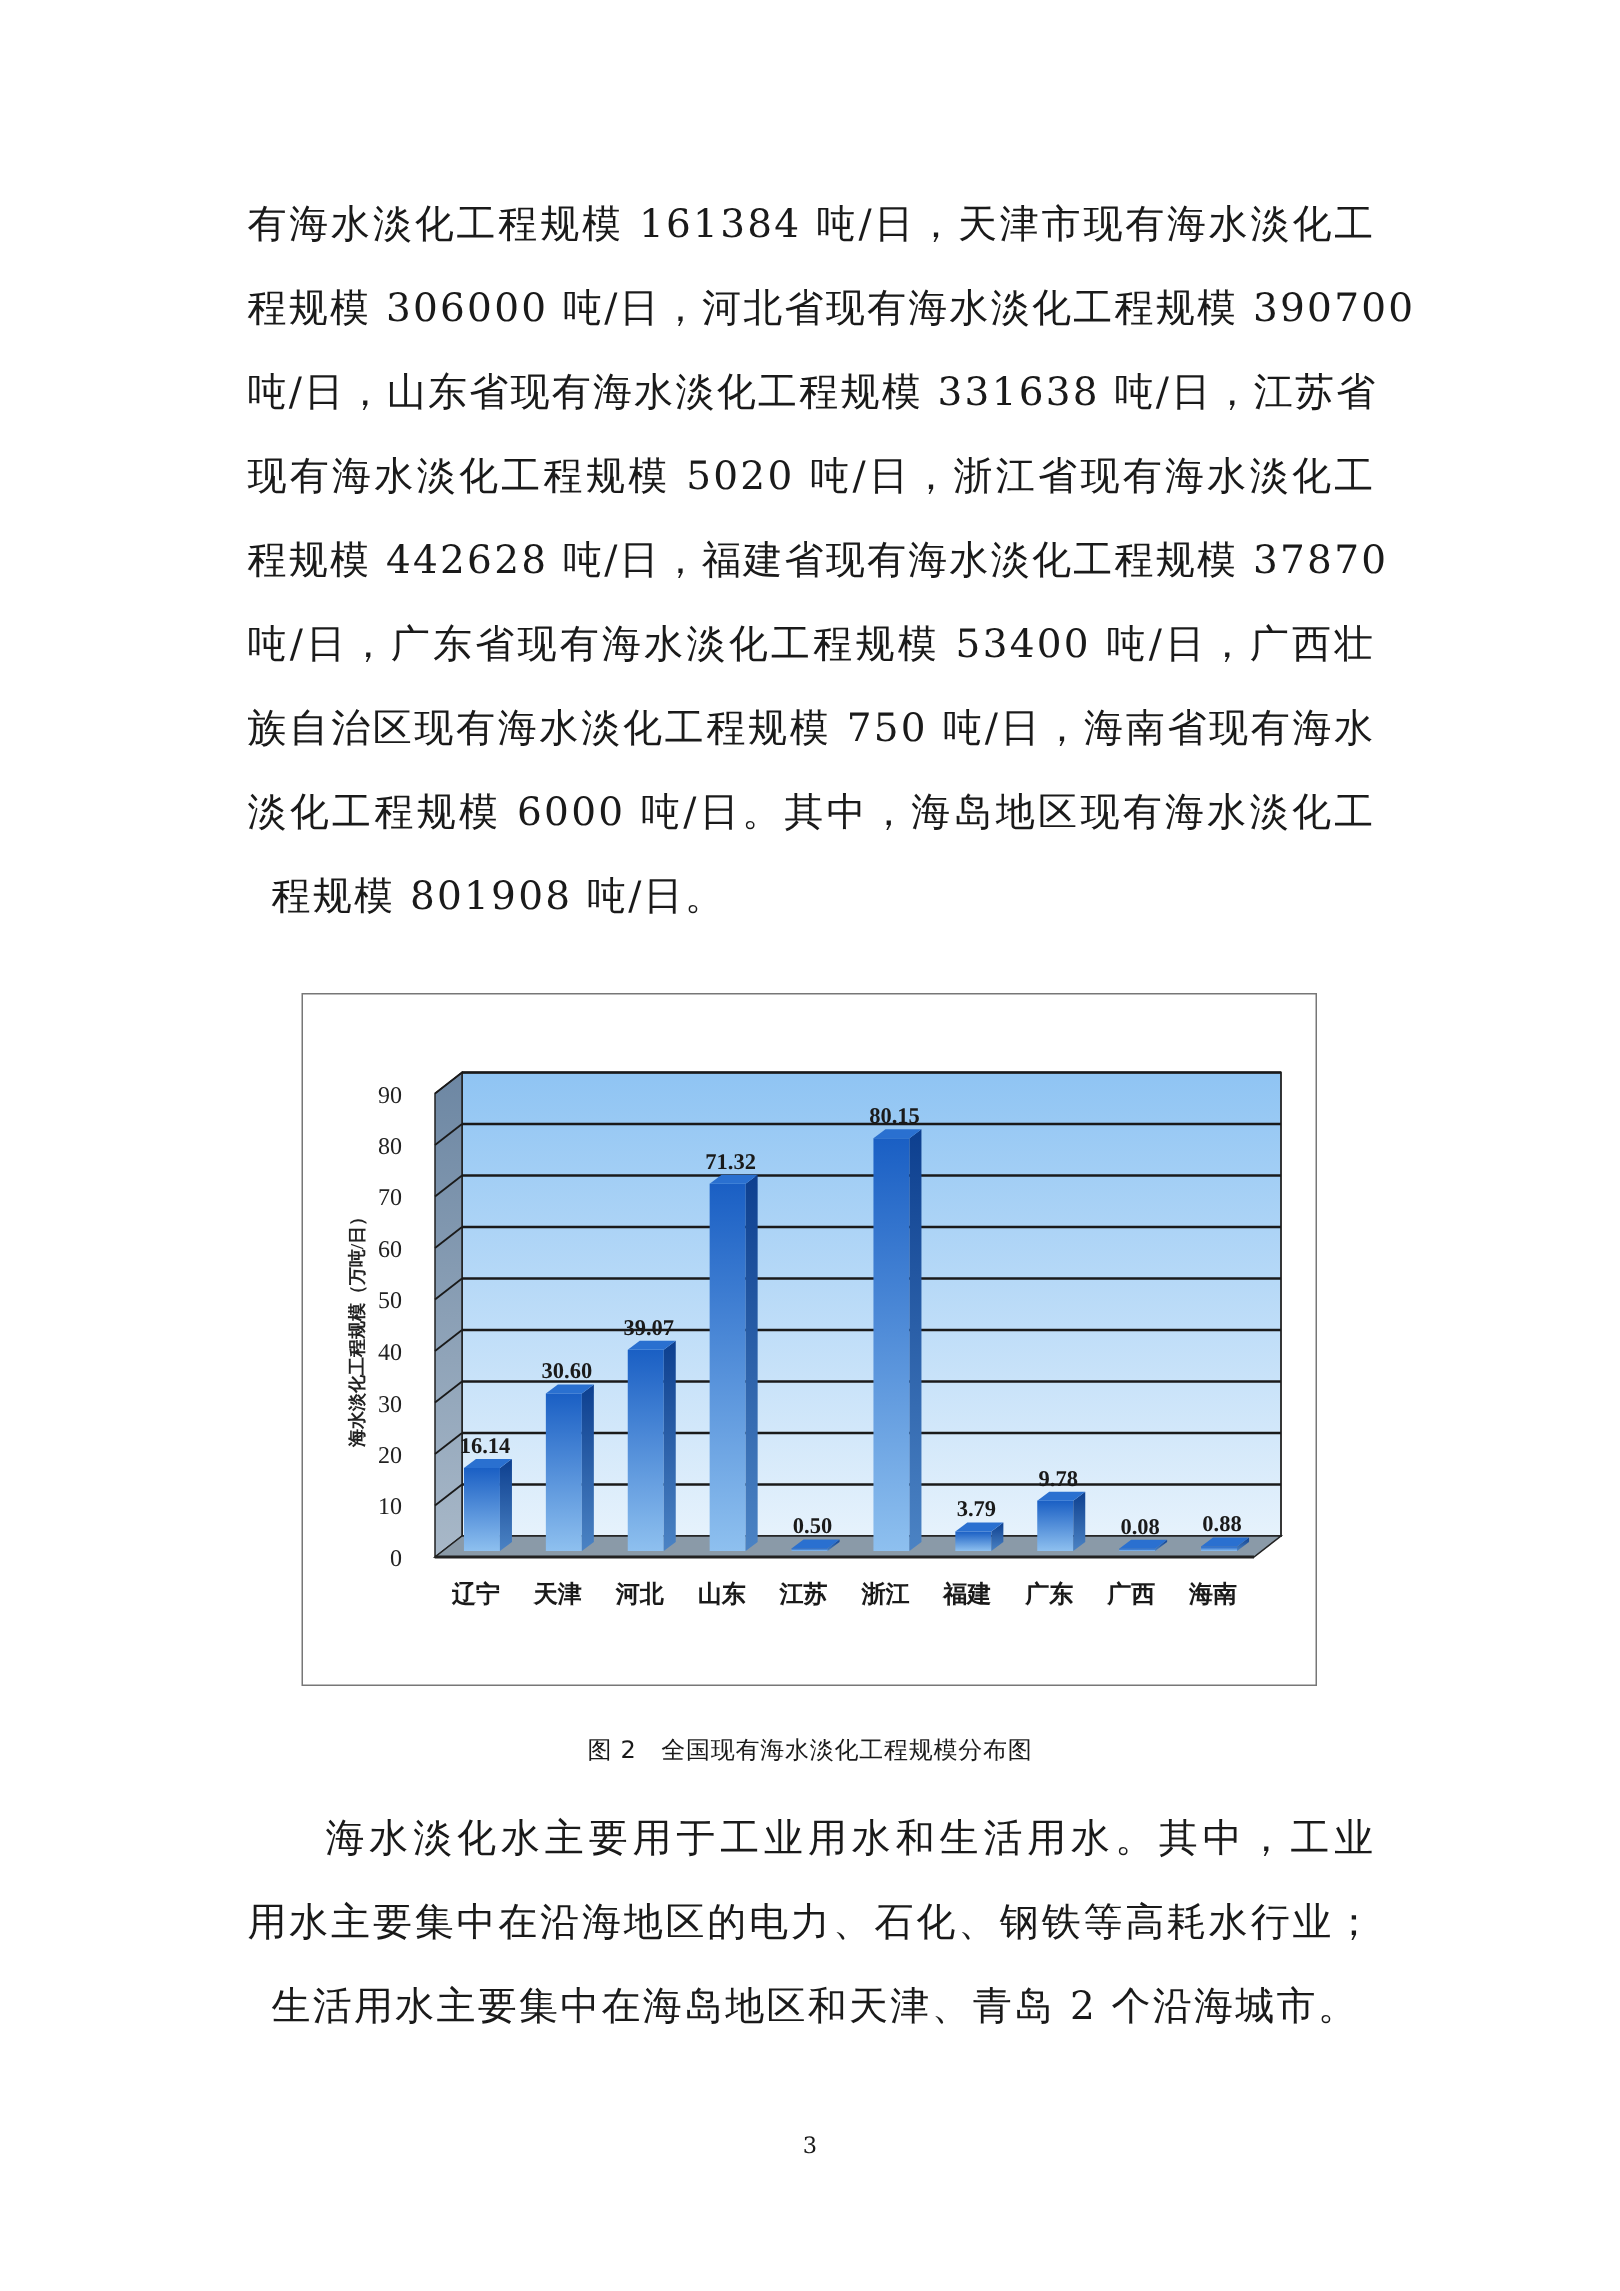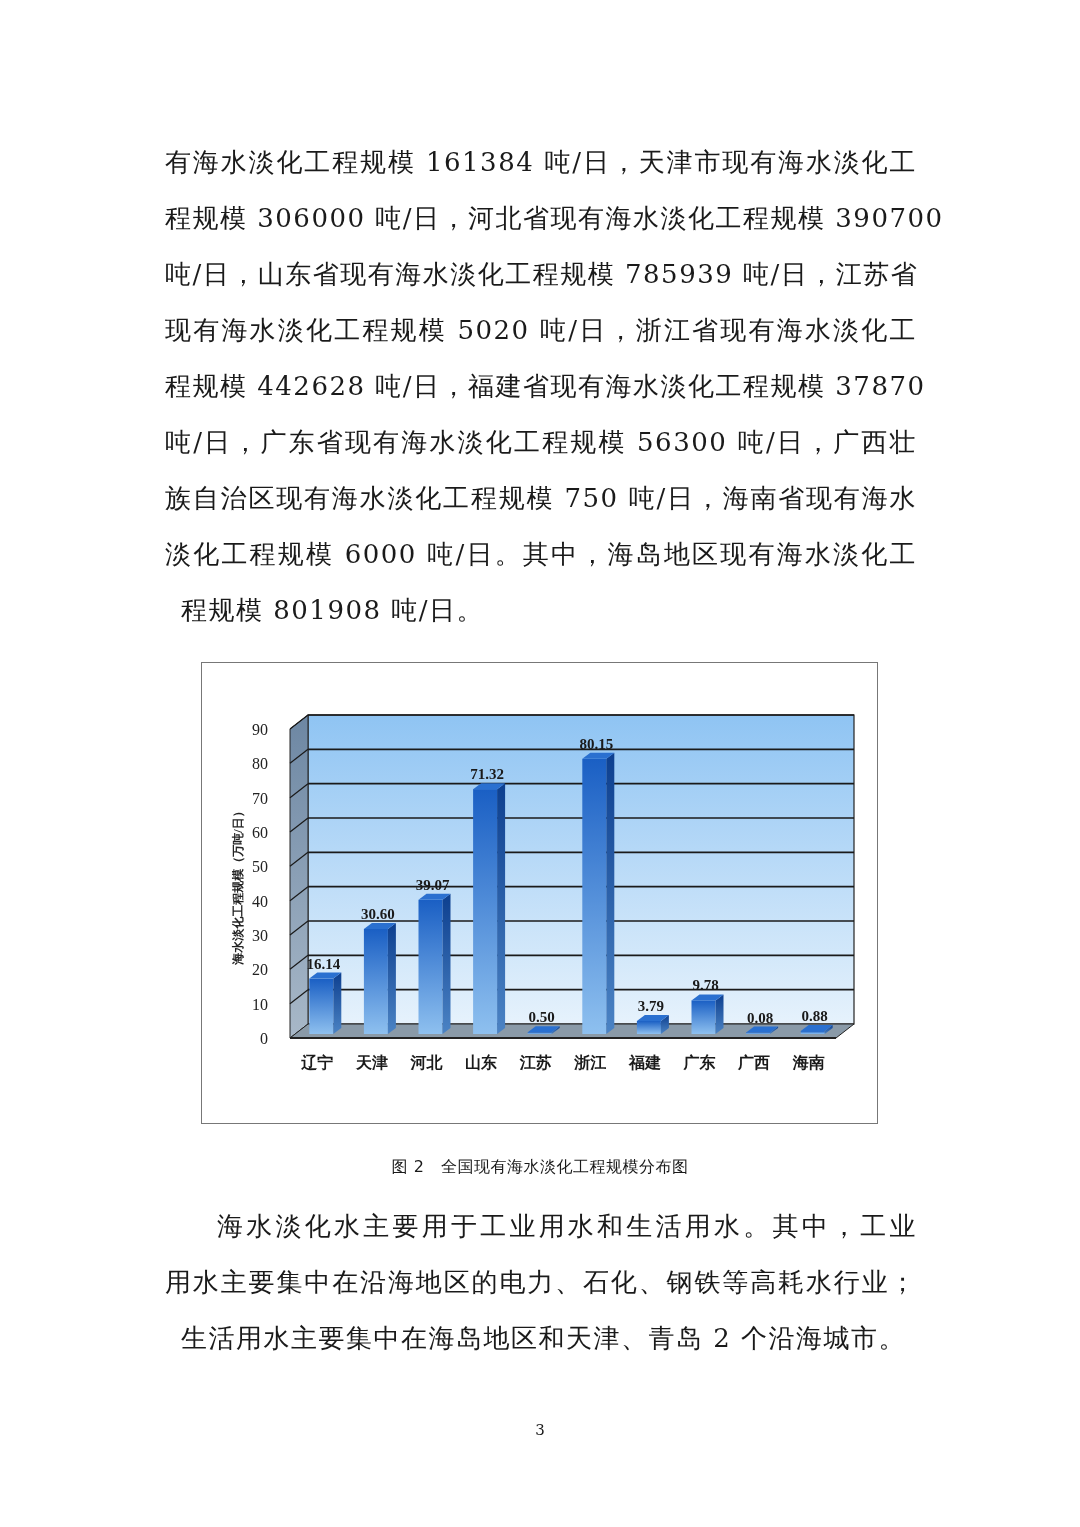--- a/index.html
+++ b/index.html
@@ -1,38 +1,38 @@
 <!DOCTYPE html>
 <html><head>
   <meta charset="utf-8">
   <style>
     html, body { margin: 0; padding: 0; background: #ffffff; }
     body { width: 1080px; height: 1527px; position: relative; overflow: hidden;
       font-family: "DejaVu Serif", "Liberation Serif", serif; color: #1a1a1a; }
     .para { position: absolute; left: 165px; width: 752px; font-size: 26px; line-height: 56px; letter-spacing: 1.5px; text-align: justify; }
     .para .line { display: block; height: 56px; white-space: nowrap; text-align-last: justify; }
     .para .line.last { text-align-last: left; margin-left: 16px; }
-    #p1 { top: 134px; }
+    #p1 { top: 122px; }
     #p2 { top: 1198px; }
     #p2 .line.first { text-indent: 52px; }
     .figure-box { position: absolute; left: 201px; top: 662px; width: 677px; height: 462px; border: 1.5px solid #777; box-sizing: border-box; background: #fff; }
     .caption { position: absolute; left: 0; width: 1080px; top: 1157px; text-align: center; font-size: 16px; font-weight: normal; font-family: "DejaVu Sans", "Liberation Sans", sans-serif; letter-spacing: 0.5px; }
     .page-num { position: absolute; left: 0; width: 1080px; top: 1421px; text-align: center; font-size: 15px; }
     svg text { font-family: "Liberation Serif", "DejaVu Serif", serif; }
   </style>
 </head>
 <body>
 
 <div class="para" id="p1">
   <span class="line">有海水淡化工程规模 161384 吨/日，天津市现有海水淡化工</span>
   <span class="line">程规模 306000 吨/日，河北省现有海水淡化工程规模 390700</span>
-  <span class="line">吨/日，山东省现有海水淡化工程规模 785939 吨/日，江苏省</span>
+  <span class="line">吨/日，山东省现有海水淡化工程规模 331638 吨/日，江苏省</span>
   <span class="line">现有海水淡化工程规模 5020 吨/日，浙江省现有海水淡化工</span>
   <span class="line">程规模 442628 吨/日，福建省现有海水淡化工程规模 37870</span>
-  <span class="line">吨/日，广东省现有海水淡化工程规模 56300 吨/日，广西壮</span>
+  <span class="line">吨/日，广东省现有海水淡化工程规模 53400 吨/日，广西壮</span>
   <span class="line">族自治区现有海水淡化工程规模 750 吨/日，海南省现有海水</span>
   <span class="line">淡化工程规模 6000 吨/日。其中，海岛地区现有海水淡化工</span>
   <span class="line last">程规模 801908 吨/日。</span>
 </div>
 
 <div class="figure-box">
   <svg id="chart-svg" width="674" height="459" viewBox="0 0 674 459" xmlns="http://www.w3.org/2000/svg">
     <defs>
       <linearGradient id="bgGrad" x1="0" y1="0" x2="0" y2="1">
         <stop offset="0" stop-color="#8fc4f3"></stop>

